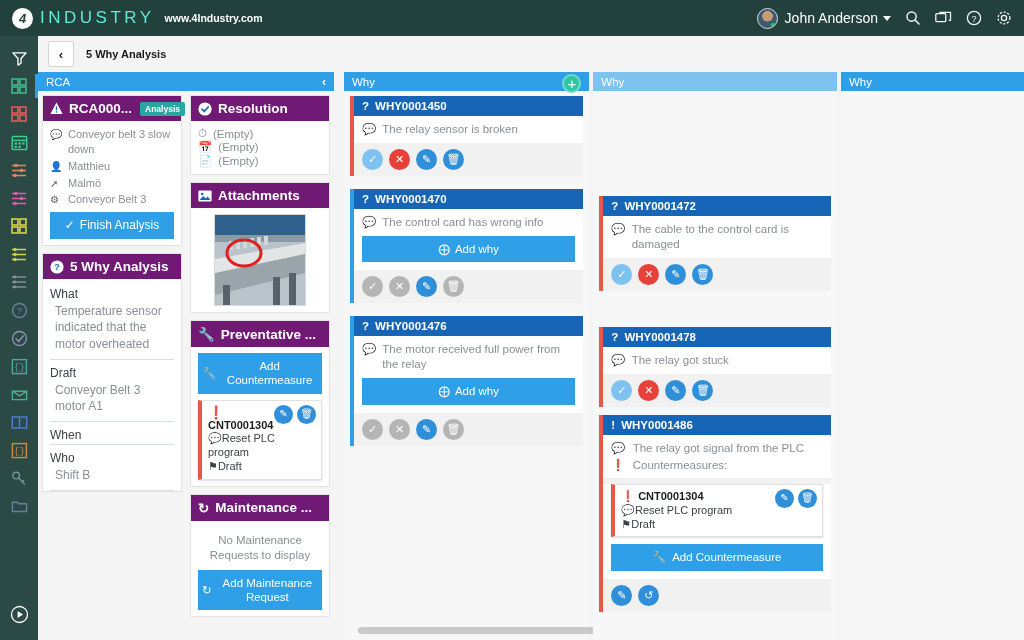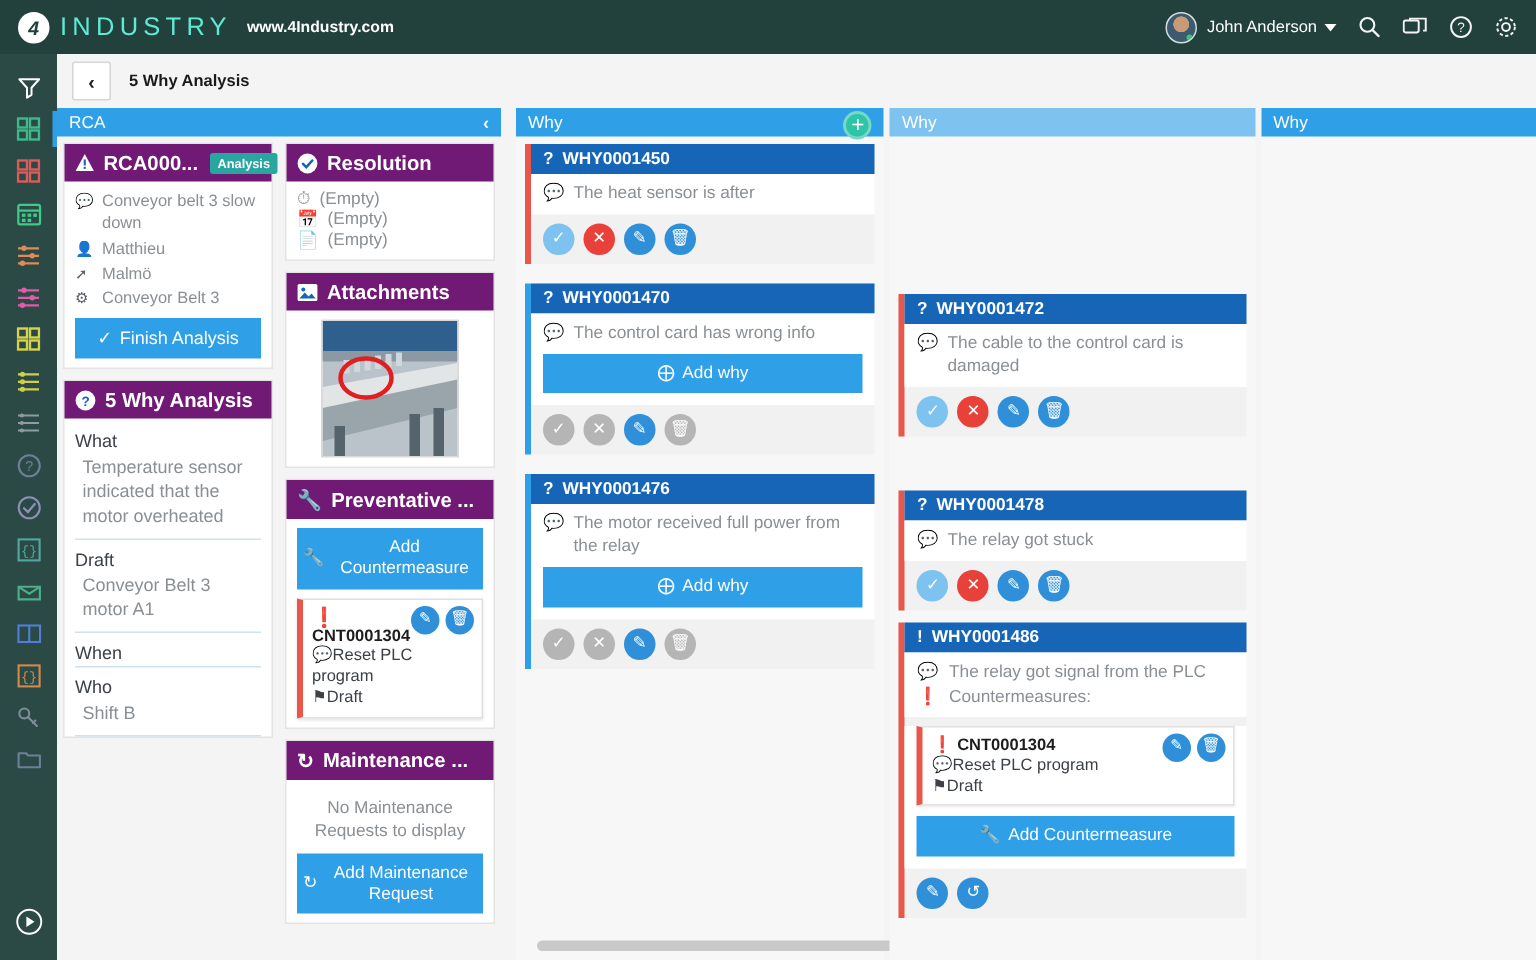--- a/index.html
+++ b/index.html
@@ -31,21 +31,21 @@
   .topright { margin-left: auto; display: flex; align-items: center; padding-right: 12px; gap: 14px; }
   .avatar {
     width: 21px; height: 21px; border-radius: 50%;
     background: radial-gradient(circle at 50% 38%, #c99a76 0 34%, #3c5a70 36% 100%);
     border: 1.5px solid #d8dede; position: relative; overflow: hidden;
   }
   .avatar::after {
     content: ""; position: absolute; left: 13px; bottom: 1px;
     width: 4px; height: 4px; border-radius: 50%; background: #2ecc71;
   }
-  .username { color: #ffffff; font-size: 11px; margin-left: 7px; }
+  .username { color: #ffffff; font-size: 14px; margin-left: 7px; }
   .caret-dn {
     width: 0; height: 0; margin-left: 5px;
     border-left: 4px solid transparent; border-right: 4px solid transparent;
     border-top: 5px solid #ffffff;
   }
   .tb-icon { color: #ffffff; opacity: .95; display: flex; align-items: center; }
 
   
   .rail {
     position: absolute; top: 36px; left: 0; width: 38px; height: 604px;
@@ -592,21 +592,21 @@
       <div class="addbtn-round">+</div>
       <div class="inner">
 
         <div class="why-card">
           <div class="why-head">
             <span>?</span>
             <span>WHY0001450</span>
           </div>
           <div class="why-text">
             <span class="ci">💬</span>
-            <span>The heat sensor is after</span>
+            <span>The relay sensor is broken</span>
           </div>
           <div class="why-actions">
             <div class="cbtn lblue">✓</div>
             <div class="cbtn red">✕</div>
             <div class="cbtn blue">✎</div>
             <div class="cbtn blue">🗑</div>
           </div>
         </div>
 
         <div class="why-card bluebar">

